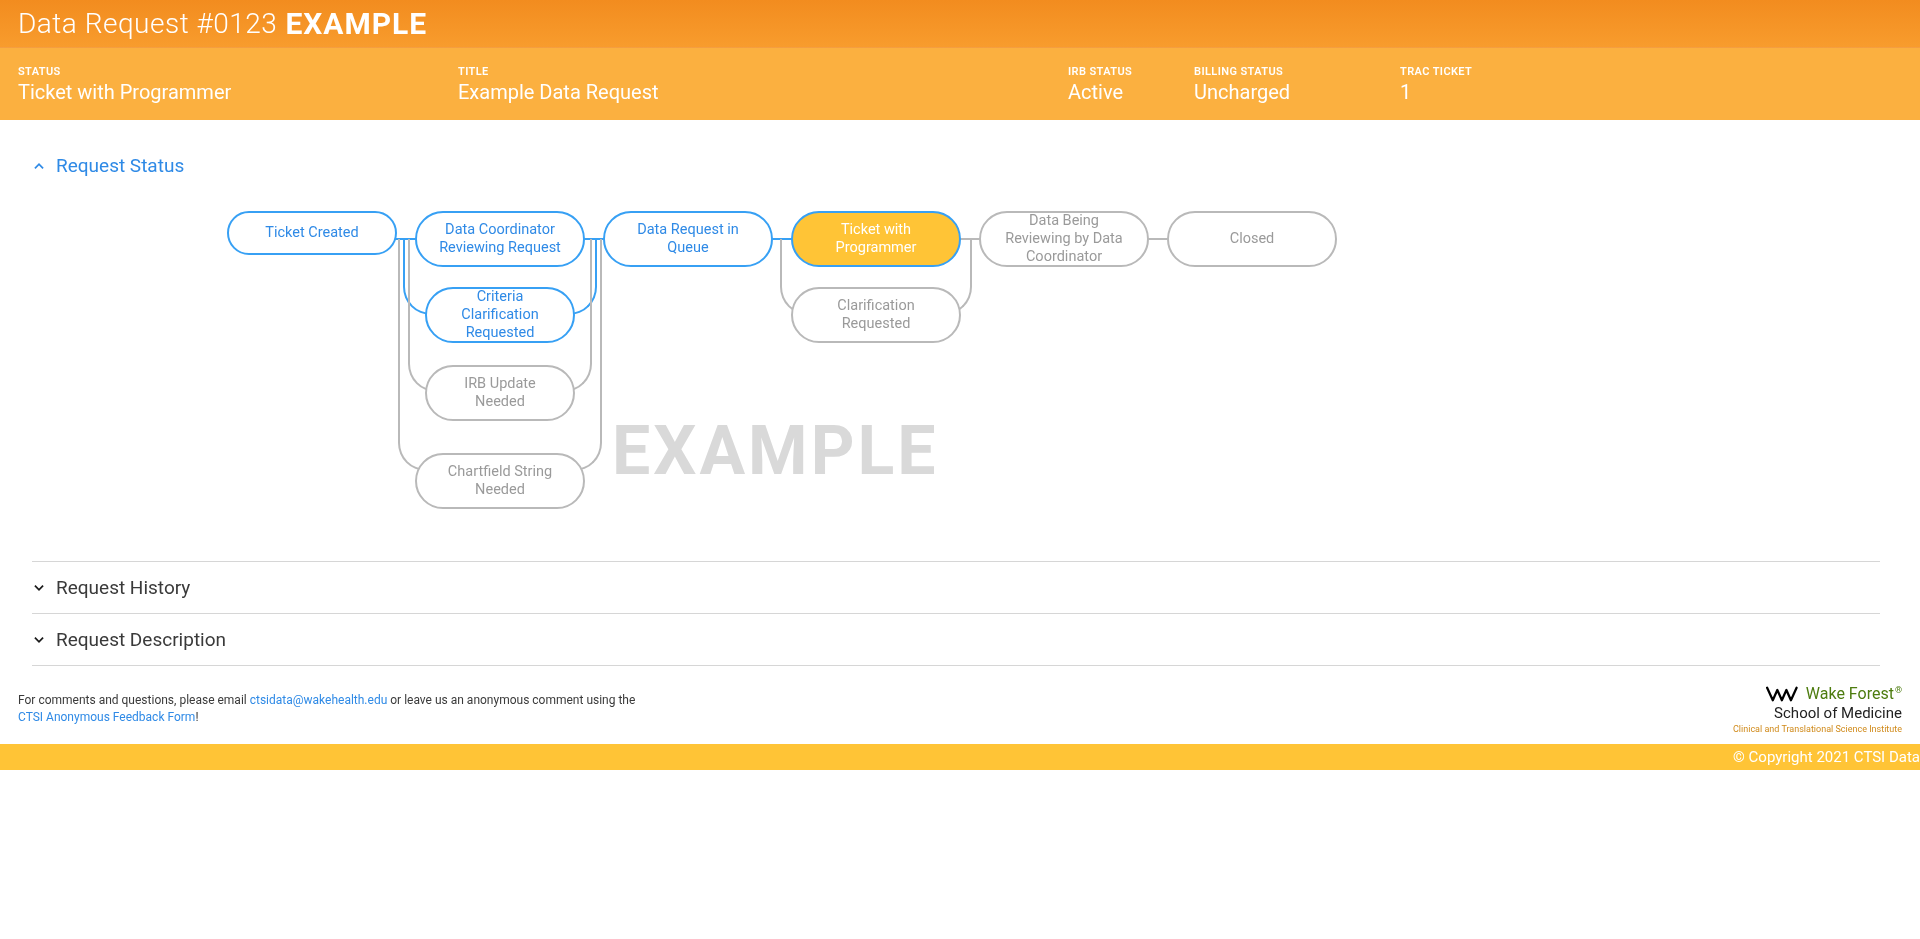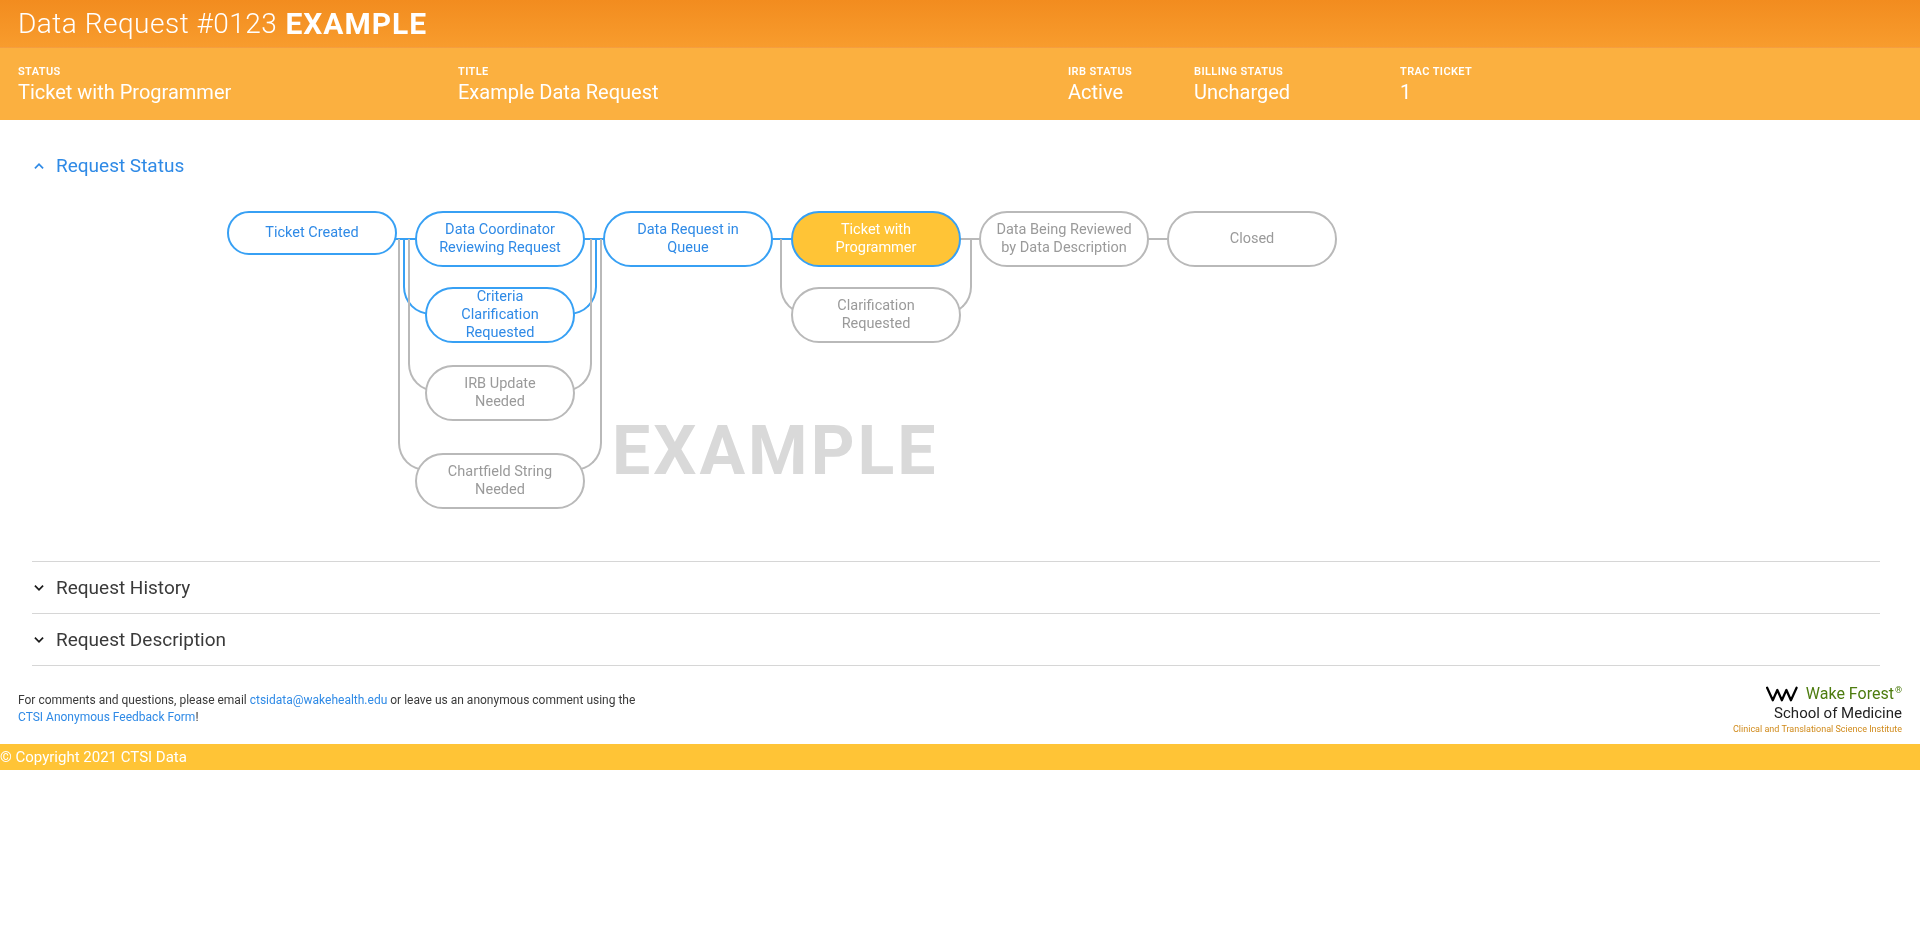--- a/index.html
+++ b/index.html
@@ -135,21 +135,21 @@
 .brand-mark { width: 34px; height: 18px; }
 .brand-name { font-size: 16px; font-weight: 400; color: #4d7c0f; }
 .brand-reg { font-size: 9px; vertical-align: super; margin-left:1px;}
 .brand-sub { font-size: 15px; color: #222; margin-top:1px;}
 .brand-tag { font-size: 9px; color: #d08a1a; margin-top: 2px; }
 .copyright {
   background: #ffc436;
   height: 26px;
   display: flex;
   align-items: center;
-  justify-content: flex-start;
+  justify-content: flex-end;
   color: #fff;
   font-size: 15px;
 }
 </style>
 </head>
 <body>
 
 <div class="header-top">
   <span class="header-title">Data Request #0123</span>
   <span class="header-example">EXAMPLE</span>
@@ -197,21 +197,21 @@
     <div class="pill pill-blue" style="left:383px; top:0; width:170px; height:56px;">
         <span>Data Coordinator Reviewing Request</span>
       </div>
     <div class="pill pill-blue" style="left:571px; top:0; width:170px; height:56px;">
         <span>Data Request in Queue</span>
       </div>
     <div class="pill pill-current" style="left:759px; top:0; width:170px; height:56px;">
         <span>Ticket with Programmer</span>
       </div>
     <div class="pill pill-gray" style="left:947px; top:0; width:170px; height:56px;">
-        <span>Data Being Reviewed by Data Description</span>
+        <span>Data Being Reviewing by Data Coordinator</span>
       </div>
     <div class="pill pill-gray" style="left:1135px; top:0; width:170px; height:56px;">
         <span>Closed</span>
       </div>
 
     <div class="pill pill-blue" style="left:393px; top:76px; width:150px; height:56px;">
         <span>Criteria Clarification Requested</span>
       </div>
     <div class="pill pill-gray" style="left:393px; top:154px; width:150px; height:56px;">
         <span>IRB Update Needed</span>

